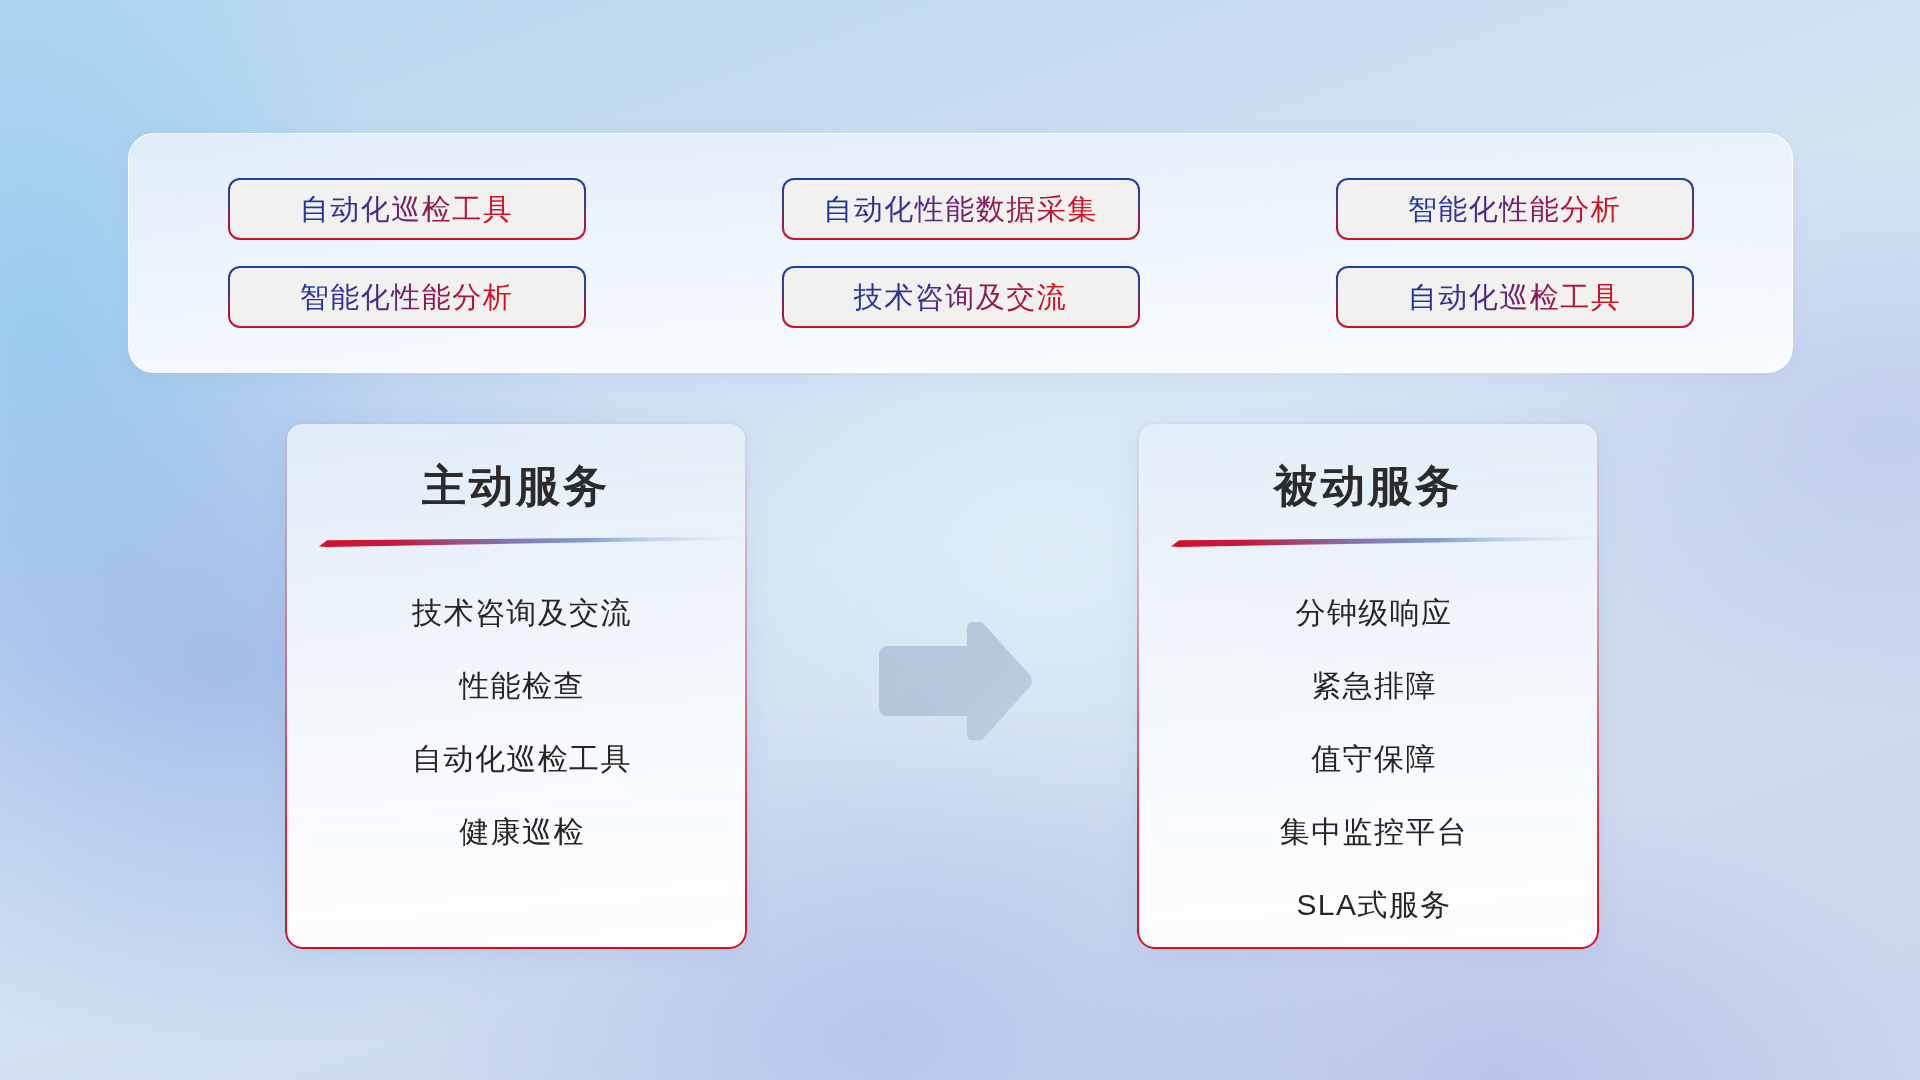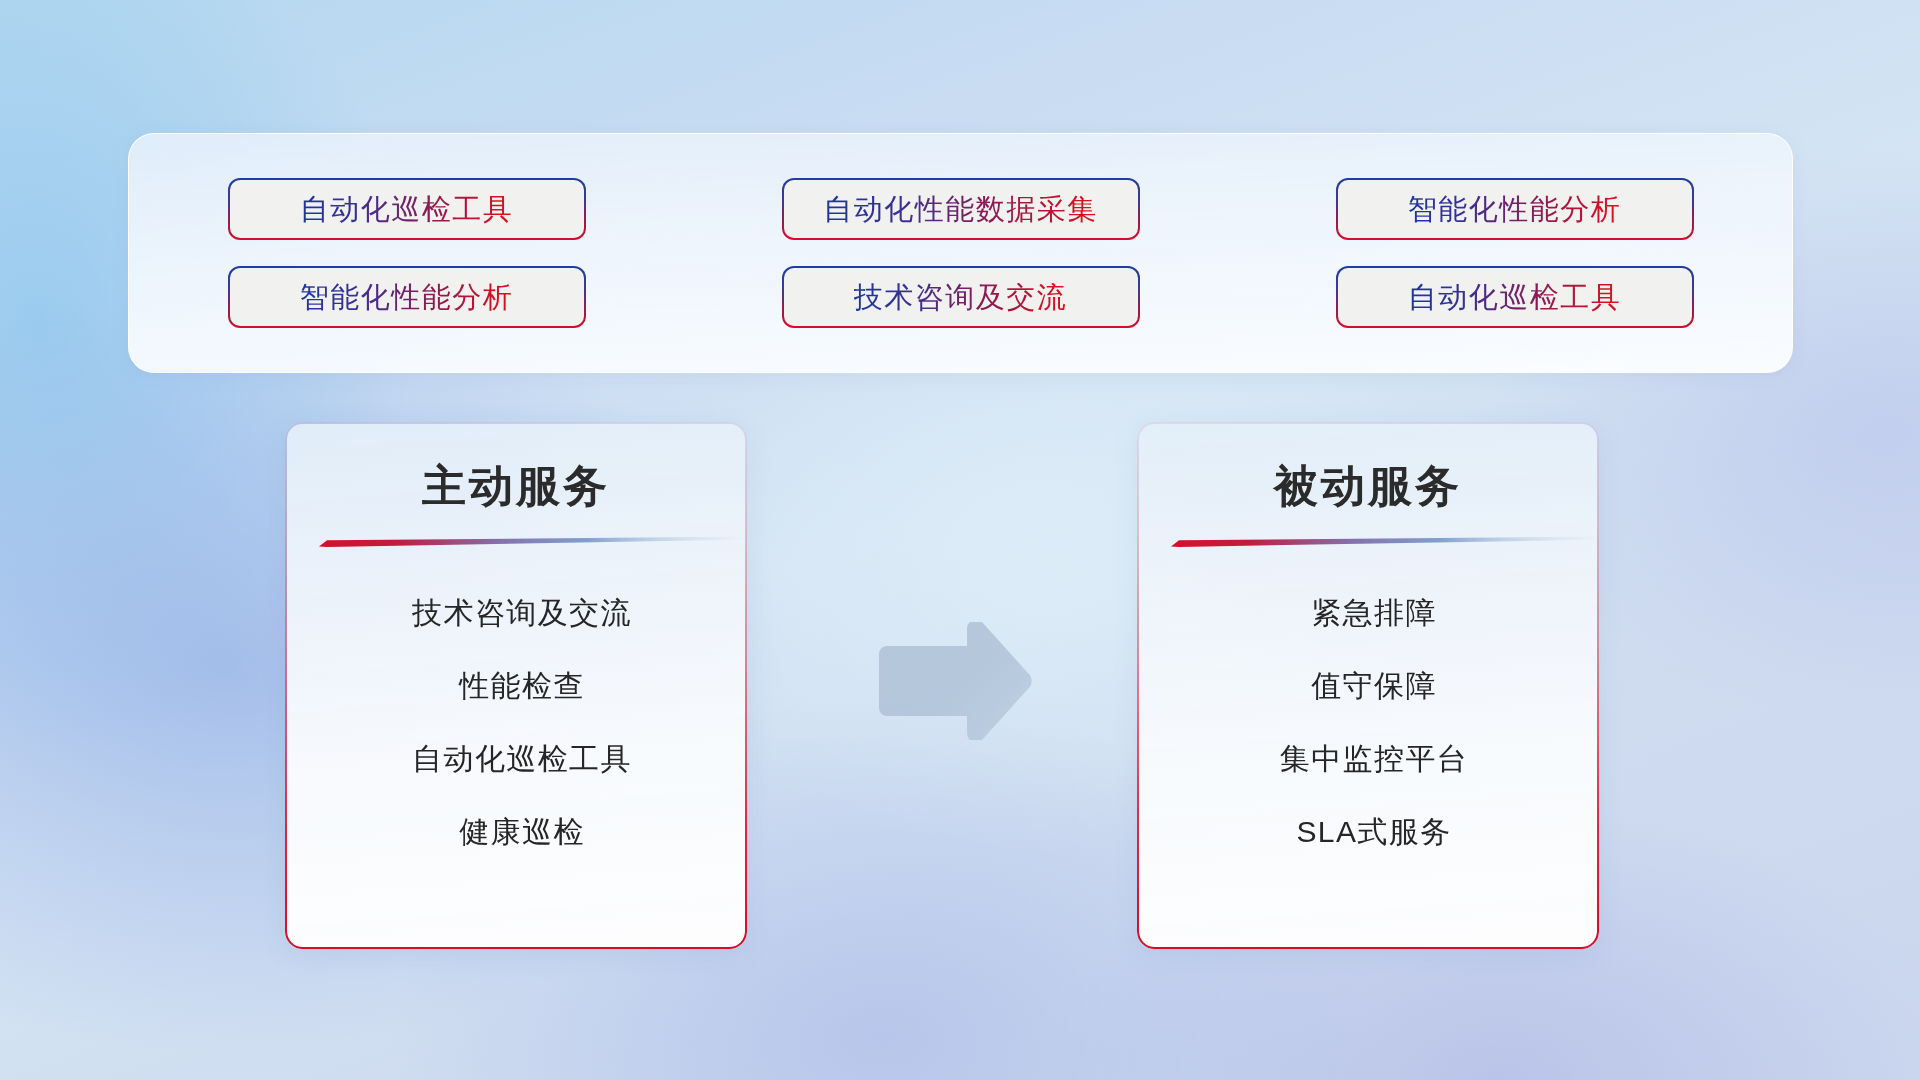--- a/index.html
+++ b/index.html
@@ -268,20 +268,21 @@
             <stop offset="62%" stop-color="#6f90c4" stop-opacity="0.85"></stop>
             <stop offset="82%" stop-color="#a8c2dc" stop-opacity="0.45"></stop>
             <stop offset="100%" stop-color="#c9d8e8" stop-opacity="0"></stop>
           </linearGradient>
         </defs>
         <polygon points="0,10.6 8,4.2 432,0.6 432,3.6 8,10.9" fill="url(#divGradB)"></polygon>
       </svg>
     </div>
 
     <ul class="card-list">
+      <li>分钟级响应</li>
       <li>紧急排障</li>
       <li>值守保障</li>
       <li>集中监控平台</li>
       <li>SLA式服务</li>
     </ul>
   </div>
 
 </div>
 
 </body></html>

